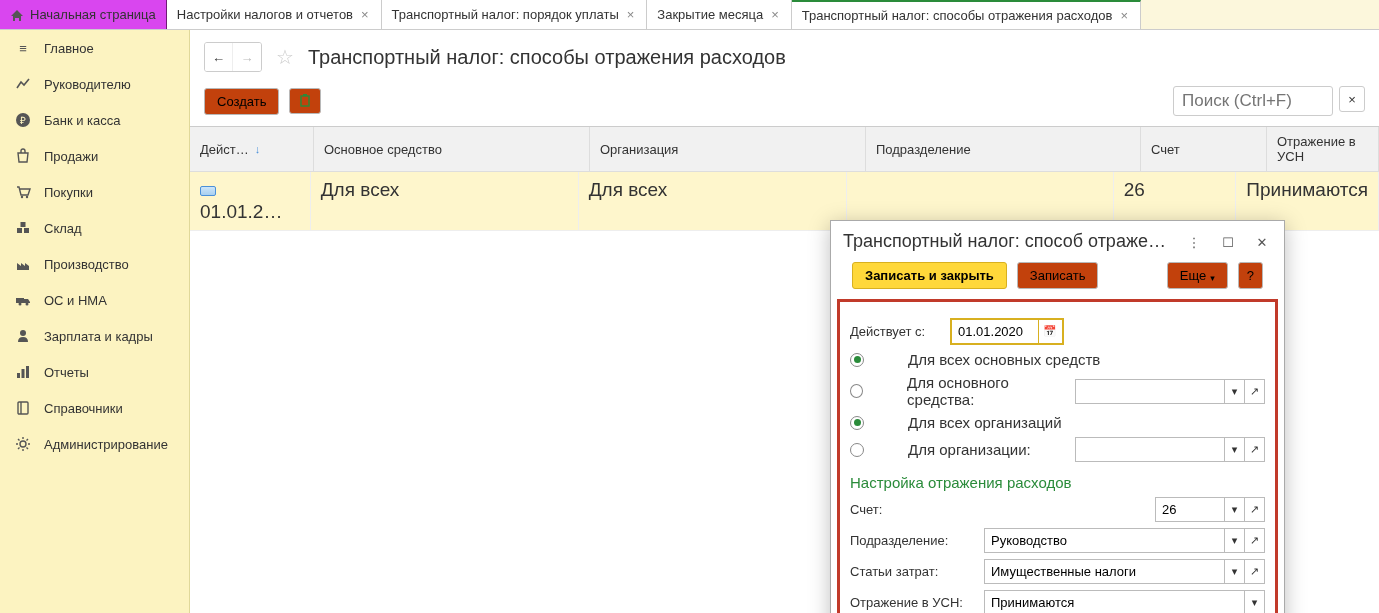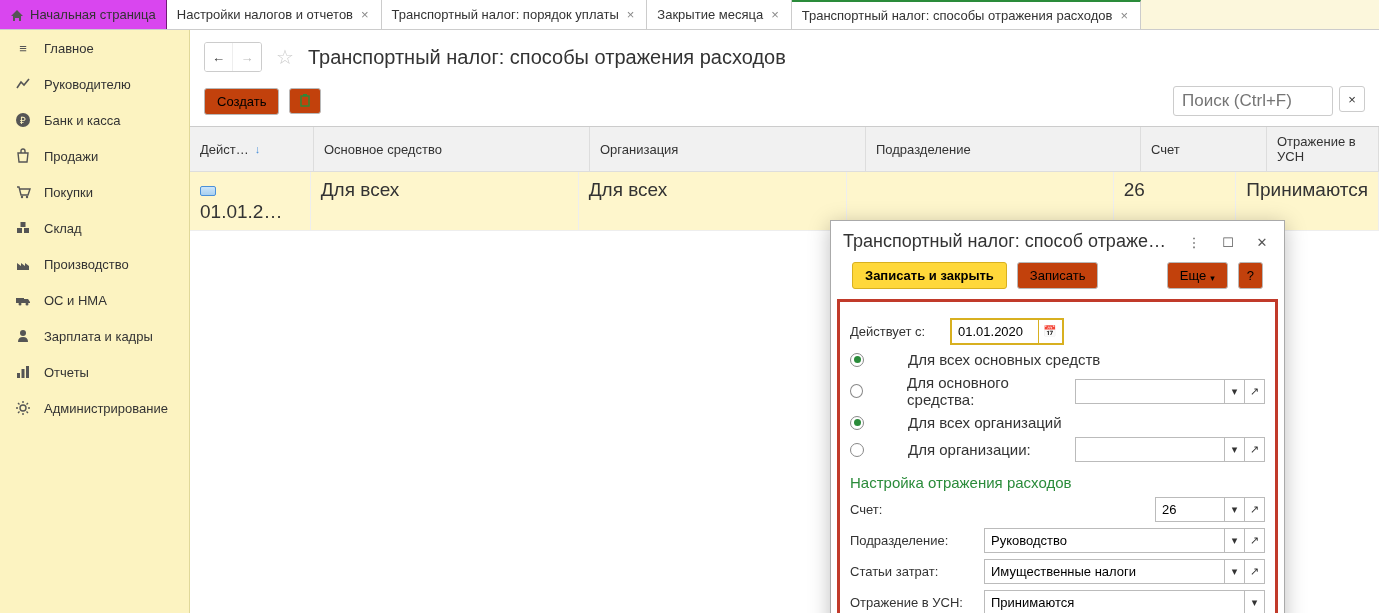--- a/index.html
+++ b/index.html
@@ -179,20 +179,29 @@
             <rect x="2" y="9" width="3" height="5" fill="#555"></rect>
             <rect x="6.5" y="5" width="3" height="9" fill="#555"></rect>
             <rect x="11" y="2" width="3" height="12" fill="#555"></rect>
           </svg>
         </span>
         <span>Отчеты</span>
       </div>
     <div class="side-item">
         <span class="icon">
           <svg width="16" height="16">
+            <rect x="3" y="2" width="10" height="12" rx="1" stroke="#555" stroke-width="1.4" fill="none"></rect>
+            <line x1="6" y1="2" x2="6" y2="14" stroke="#555" stroke-width="1.4"></line>
+          </svg>
+        </span>
+        <span>Справочники</span>
+      </div>
+    <div class="side-item">
+        <span class="icon">
+          <svg width="16" height="16">
             <circle cx="8" cy="8" r="3" stroke="#555" stroke-width="1.4" fill="none"></circle>
             <path d="M8 1 L8 3 M8 13 L8 15 M1 8 L3 8 M13 8 L15 8 M3 3 L4.5 4.5 M11.5 11.5 L13 13 M3 13 L4.5 11.5 M11.5 4.5 L13 3" stroke="#555" stroke-width="1.4"></path>
           </svg>
         </span>
         <span>Администрирование</span>
       </div>
   </div>
 
   <div class="content">
     <div class="toolbar1">

